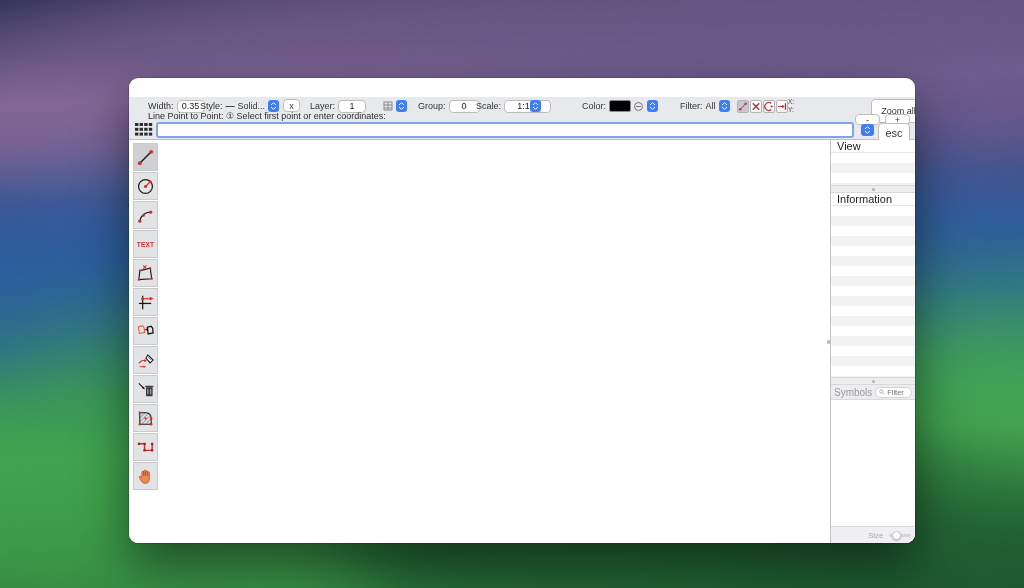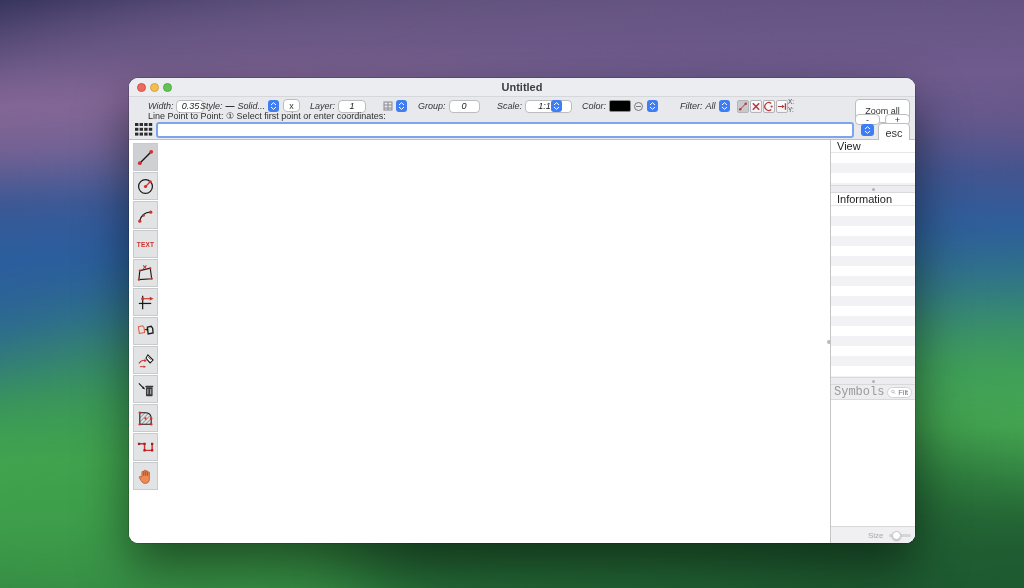--- a/index.html
+++ b/index.html
@@ -24,39 +24,39 @@
   .lights { position:absolute; left:8px; top:5px; display:flex; gap:4px; }
   .light { width:9px; height:9px; border-radius:50%; }
   .light.r { background:#ee6a5f; border:.5px solid #ce5247; }
   .light.y { background:#f5bd4f; border:.5px solid #d6a243; }
   .light.g { background:#61c454; border:.5px solid #58a942; }
   .wtitle { width:100%; text-align:center; font-size:11px; font-weight:700; color:#3d3d3f; }
 
   
   .topbar { position:absolute; top:19px; left:0; right:0; height:43px; background:#e8e9ec;
     border-bottom:1px solid #bfc0c3; font-size:9px; color:#333; }
-  .grp { position:absolute; top:2px; height:14px; display:flex; align-items:center; gap:3px; white-space:nowrap;font-style:italic; }
+  .grp { position:absolute; top:2px; height:14px; display:flex; align-items:center; gap:3px; white-space:nowrap; }
   .fld { background:#fff; border:1px solid #bcbdbf; border-radius:4px; height:13px;
     display:inline-flex; align-items:center; justify-content:center; font-size:9px; color:#222; }
   .stepper { width:11px; height:12px; background:#3f7ef2; border-radius:3px;
     display:inline-flex; align-items:center; justify-content:center; flex:none; }
   .btn { background:#fff; border:1px solid #bcbdbf; border-radius:4px; display:inline-flex;
     align-items:center; justify-content:center; font-size:9px; color:#333; }
   .swatch { width:22px; height:12px; background:#000; border:1px solid #8a8a8e; border-radius:2px; }
   .tgl { width:12px; height:13px; border:1px solid #b4b5b8; background:linear-gradient(#fdfdfd,#f1f1f3);
     display:inline-flex; align-items:center; justify-content:center; border-radius:2px; }
   .tgl.sel { background:#c7c9cd; }
   .xy { position:absolute; left:659px; top:1px; font-size:6.5px; line-height:8px; color:#4a4a4c; }
   .prompt { position:absolute; left:19px; top:14px; font-size:9px; color:#2e2e30; }
   .cmdinput { position:absolute; left:27px; top:25px; width:698px; height:16px; background:#fff;
     border:2px solid #7ea4ee; border-radius:3px; font-size:9px; padding:0 3px; outline:none; color:#222; }
   .gridbtn { position:absolute; left:5px; top:24px; width:20px; height:16px; display:flex; align-items:center; justify-content:center; }
 
   
-  .zoomall { position:absolute; left:726px; top:2px; width:55px; height:24px; }
+  .zoomall { position:absolute; left:742px; top:2px; width:55px; height:24px; }
   .minusb { position:absolute; left:726px; top:17px; width:25px; height:11px; }
   .plusb  { position:absolute; left:756px; top:17px; width:25px; height:11px; }
   .escb   { position:absolute; left:749px; top:26px; width:32px; height:20px; font-size:11px; }
   .cmdstep{ position:absolute; left:732px; top:27px; }
 
   
   .canvas { position:absolute; top:62px; left:0; width:701px; bottom:0; background:#fff; }
   .toolstrip { position:absolute; left:4px; top:65px; width:25px; }
   .tool { width:25px; height:28px; margin-bottom:1px; background:#e2e3e5; border:1px solid #c9cacc;
     display:flex; align-items:center; justify-content:center; }
@@ -67,21 +67,21 @@
   
   .rightpanel { position:absolute; top:62px; left:701px; right:0; bottom:0; background:#fff; border-left:1px solid #c4c5c7; }
   .phead { height:13px; line-height:13px; padding-left:6px; font-size:11px; color:#222; background:#fff; border-bottom:1px solid #e6e6e8; }
   .rows { background:repeating-linear-gradient(180deg,#fff 0 10px,#f2f2f4 10px 20px); }
   .vrows { height:32px; }
   .irows { height:171px; }
   .pdiv { height:8px; background:#ededef; border-top:1px solid #d9d9db; border-bottom:1px solid #d9d9db; position:relative; }
   .pdiv::after { content:""; position:absolute; left:50%; top:50%; width:3px; height:3px; margin:-1.5px;
     border-radius:50%; background:#b2b2b4; }
   .symbar { height:15px; background:#ededef; border-bottom:1px solid #d9d9db; display:flex; align-items:center; padding:0 3px; gap:3px; }
-  .symlbl { font-size:12px; color:#9a9a9c;font-family:Liberation Mono, monospace; }
+  .symlbl { font-size:10px; color:#9a9a9c; }
   .symsearch { flex:1; height:11px; background:#fff; border:1px solid #d2d2d4; border-radius:6px;
     display:flex; align-items:center; padding:0 3px; gap:2px; }
   .symsearch input { border:none; outline:none; width:100%; font-size:7.5px; color:#333; background:transparent; }
   .symlist { height:128px; background:#fff; }
   .sizerow { position:absolute; left:0; right:0; bottom:0; height:17px; background:#f0f0f2; border-top:1px solid #d8d8da;
     display:flex; align-items:center; padding:0 4px; gap:5px; }
   .sizelbl { font-size:8px; color:#a9a9ab;margin-left:33px; }
   .slider { position:relative; width:54px; height:3px; background:#d6d6d8; border-radius:2px; }
   .knob { position:absolute; left:3px; top:-3px; width:9px; height:9px; background:#fff; border-radius:50%;
     border:.5px solid #c8c8ca; box-shadow:0 1px 2px rgba(0,0,0,.25); }
@@ -91,28 +91,20 @@
 
 <div class="wave w1"></div>
 <div class="wave w2"></div>
 <div class="wave w3"></div>
 <div class="wave w6"></div>
 <div class="wave w4"></div>
 <div class="wave w5"></div>
 
 <div class="window">
 
-  <div class="titlebar">
-    <div class="lights">
-      <span class="light r"></span>
-      <span class="light y"></span>
-      <span class="light g"></span>
-    </div>
-    <div class="wtitle">Untitled</div>
-  </div>
 
   <div class="topbar">
 
     <div class="grp" style="left:19px">
       <span>Width:</span>
       <span class="fld" style="width:28px">0.35</span>
     </div>
 
     <div class="grp" style="left:71px">
       <span>Style:</span>
@@ -142,21 +134,21 @@
             <path d="M1 3 L3.5 .7 L6 3 M1 5 L3.5 7.3 L6 5" stroke="#fff" stroke-width="1" fill="none"></path>
           </svg>
       </span>
     </div>
 
     <div class="grp" style="left:289px">
       <span>Group:</span>
       <span class="fld" style="width:31px">0</span>
     </div>
 
-    <div class="grp" style="left:368px">
+    <div class="grp" style="left:347px">
       <span>Scale:</span>
       <span class="fld" style="width:47px;justify-content:center;padding:0 1px 0 4px">
         <span>1:1</span>
         <span class="stepper">
           <svg width="7" height="8" viewBox="0 0 7 8">
               <path d="M1 3 L3.5 .7 L6 3 M1 5 L3.5 7.3 L6 5" stroke="#fff" stroke-width="1" fill="none"></path>
             </svg>
         </span>
       </span>
     </div>

